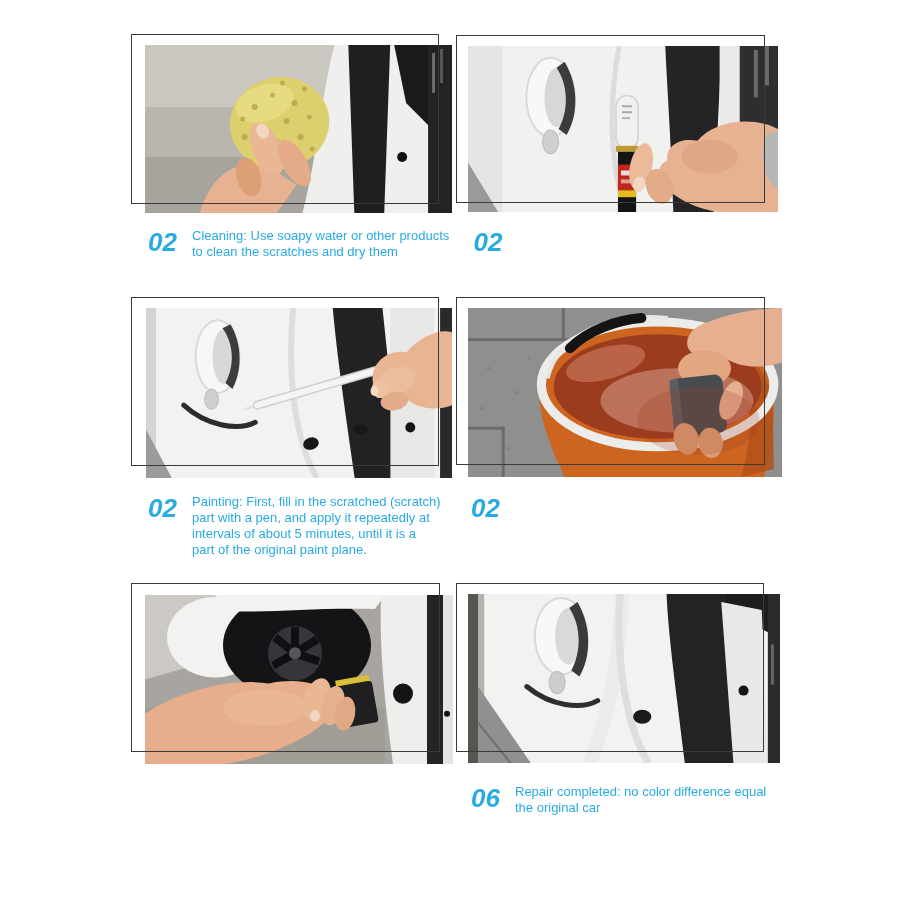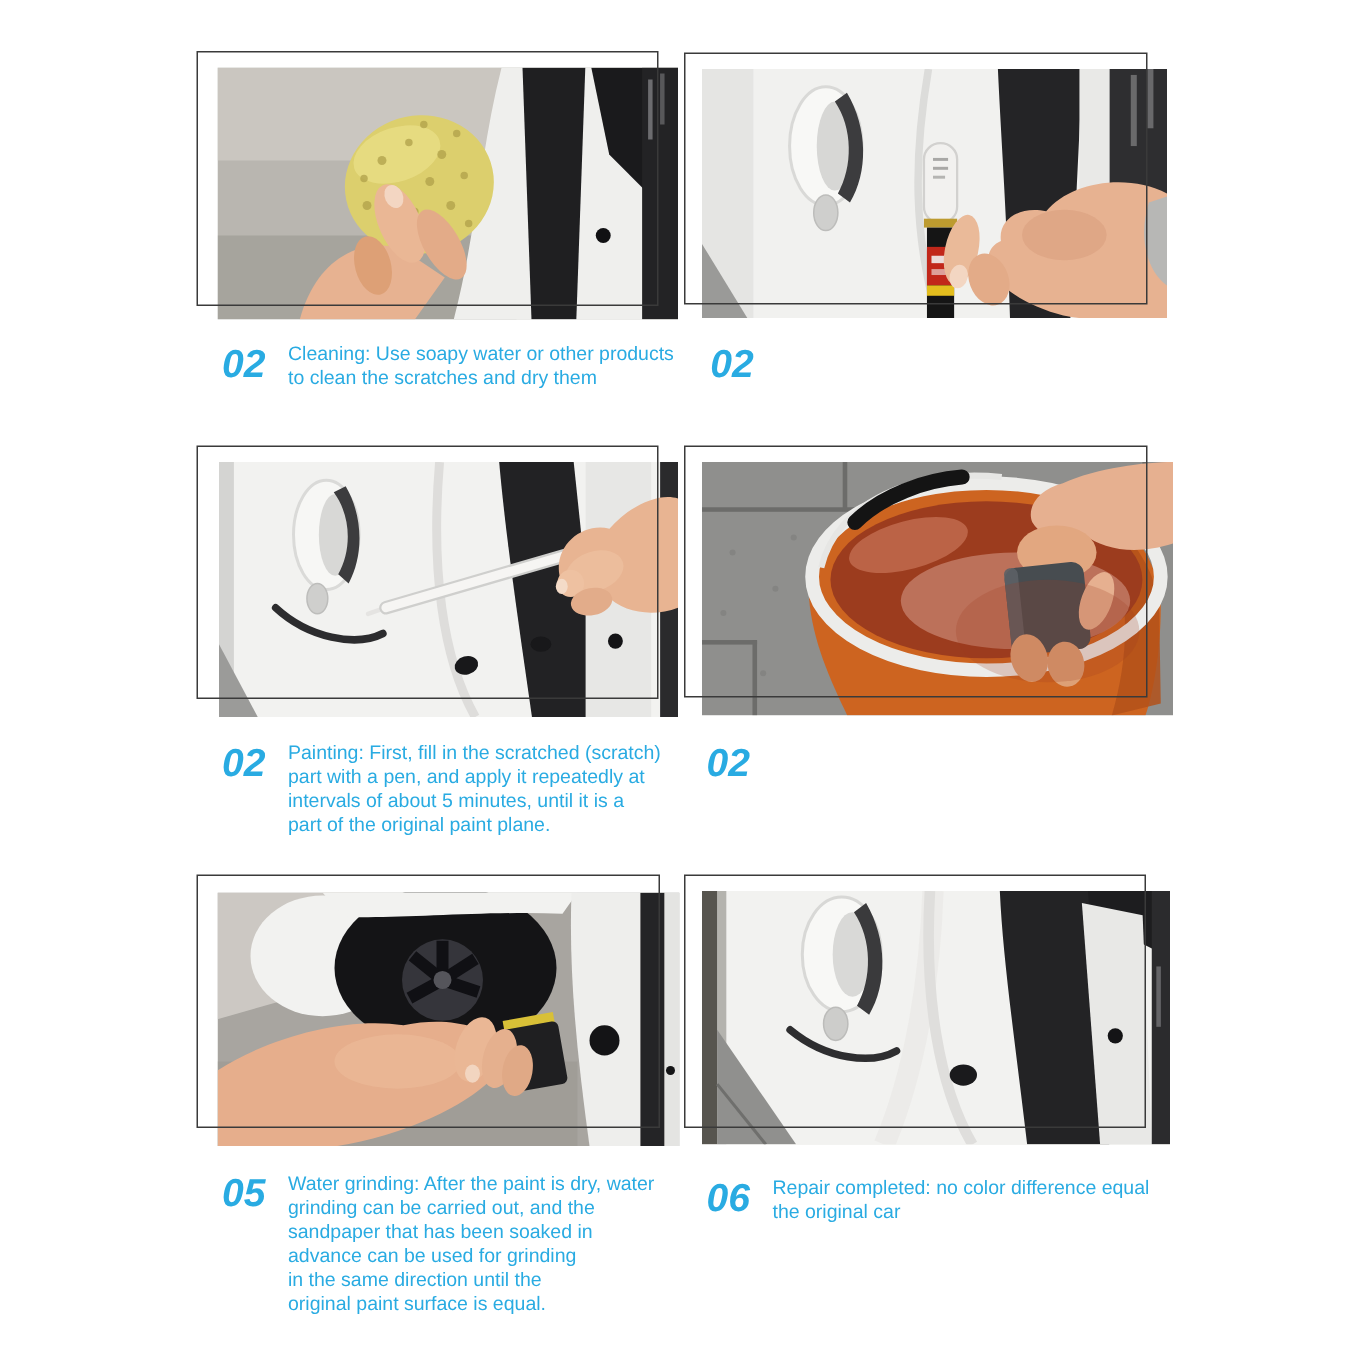--- a/index.html
+++ b/index.html
@@ -262,28 +262,19 @@
   <div class="caption c3">
     <span class="num">02</span>
     <p class="txt">Painting: First, fill in the scratched (scratch)
 part with a pen, and apply it repeatedly at
 intervals of about 5 minutes, until it is a
 part of the original paint plane.</p>
   </div>
   <div class="caption c4">
     <span class="num">02</span>
   </div>
-  <div class="caption c5">
-    <span class="num">05</span>
-    <p class="txt">Water grinding: After the paint is dry, water
-grinding can be carried out, and the
-sandpaper that has been soaked in
-advance can be used for grinding
-in the same direction until the
-original paint surface is equal.</p>
-  </div>
   <div class="caption c6">
     <span class="num">06</span>
     <p class="txt">Repair completed: no color difference equal
 the original car</p>
   </div>
 
 </div>
 
 </body></html>

